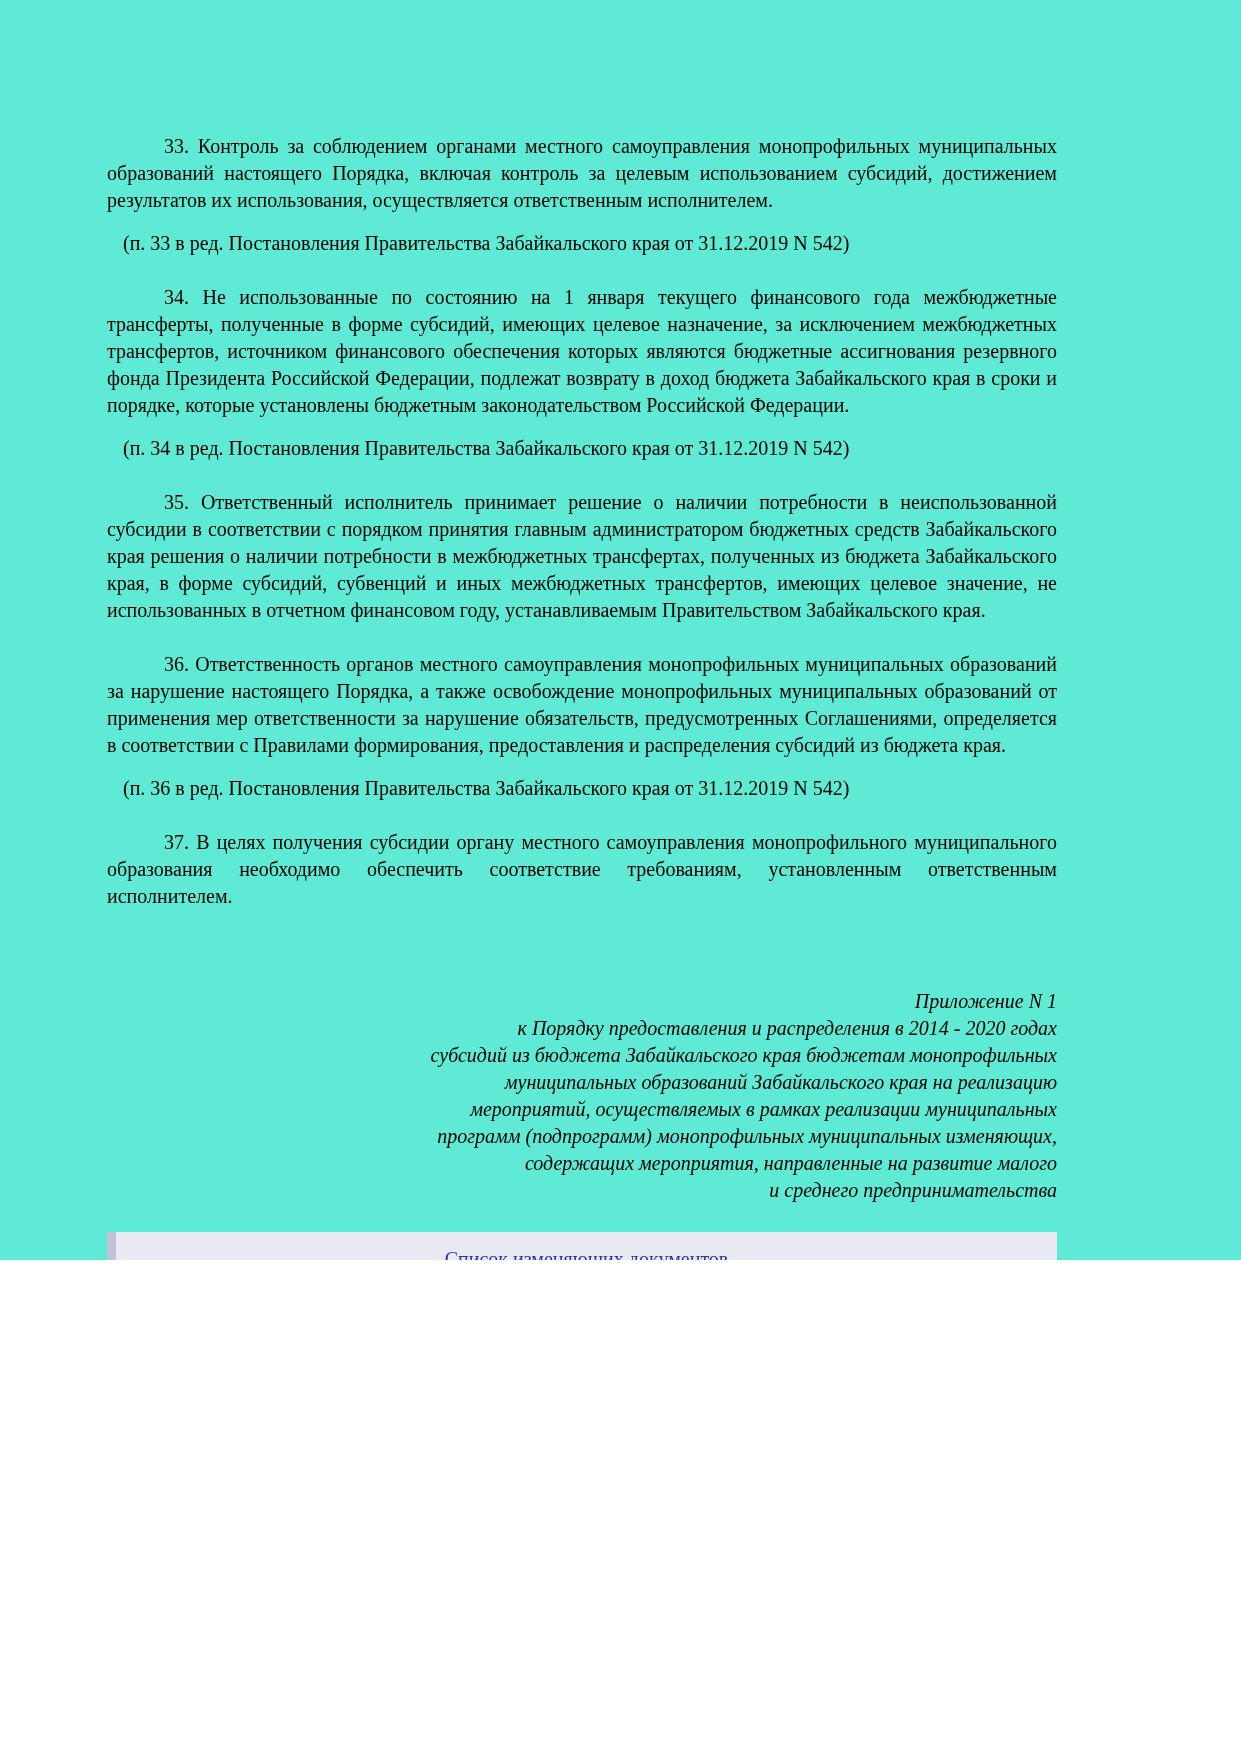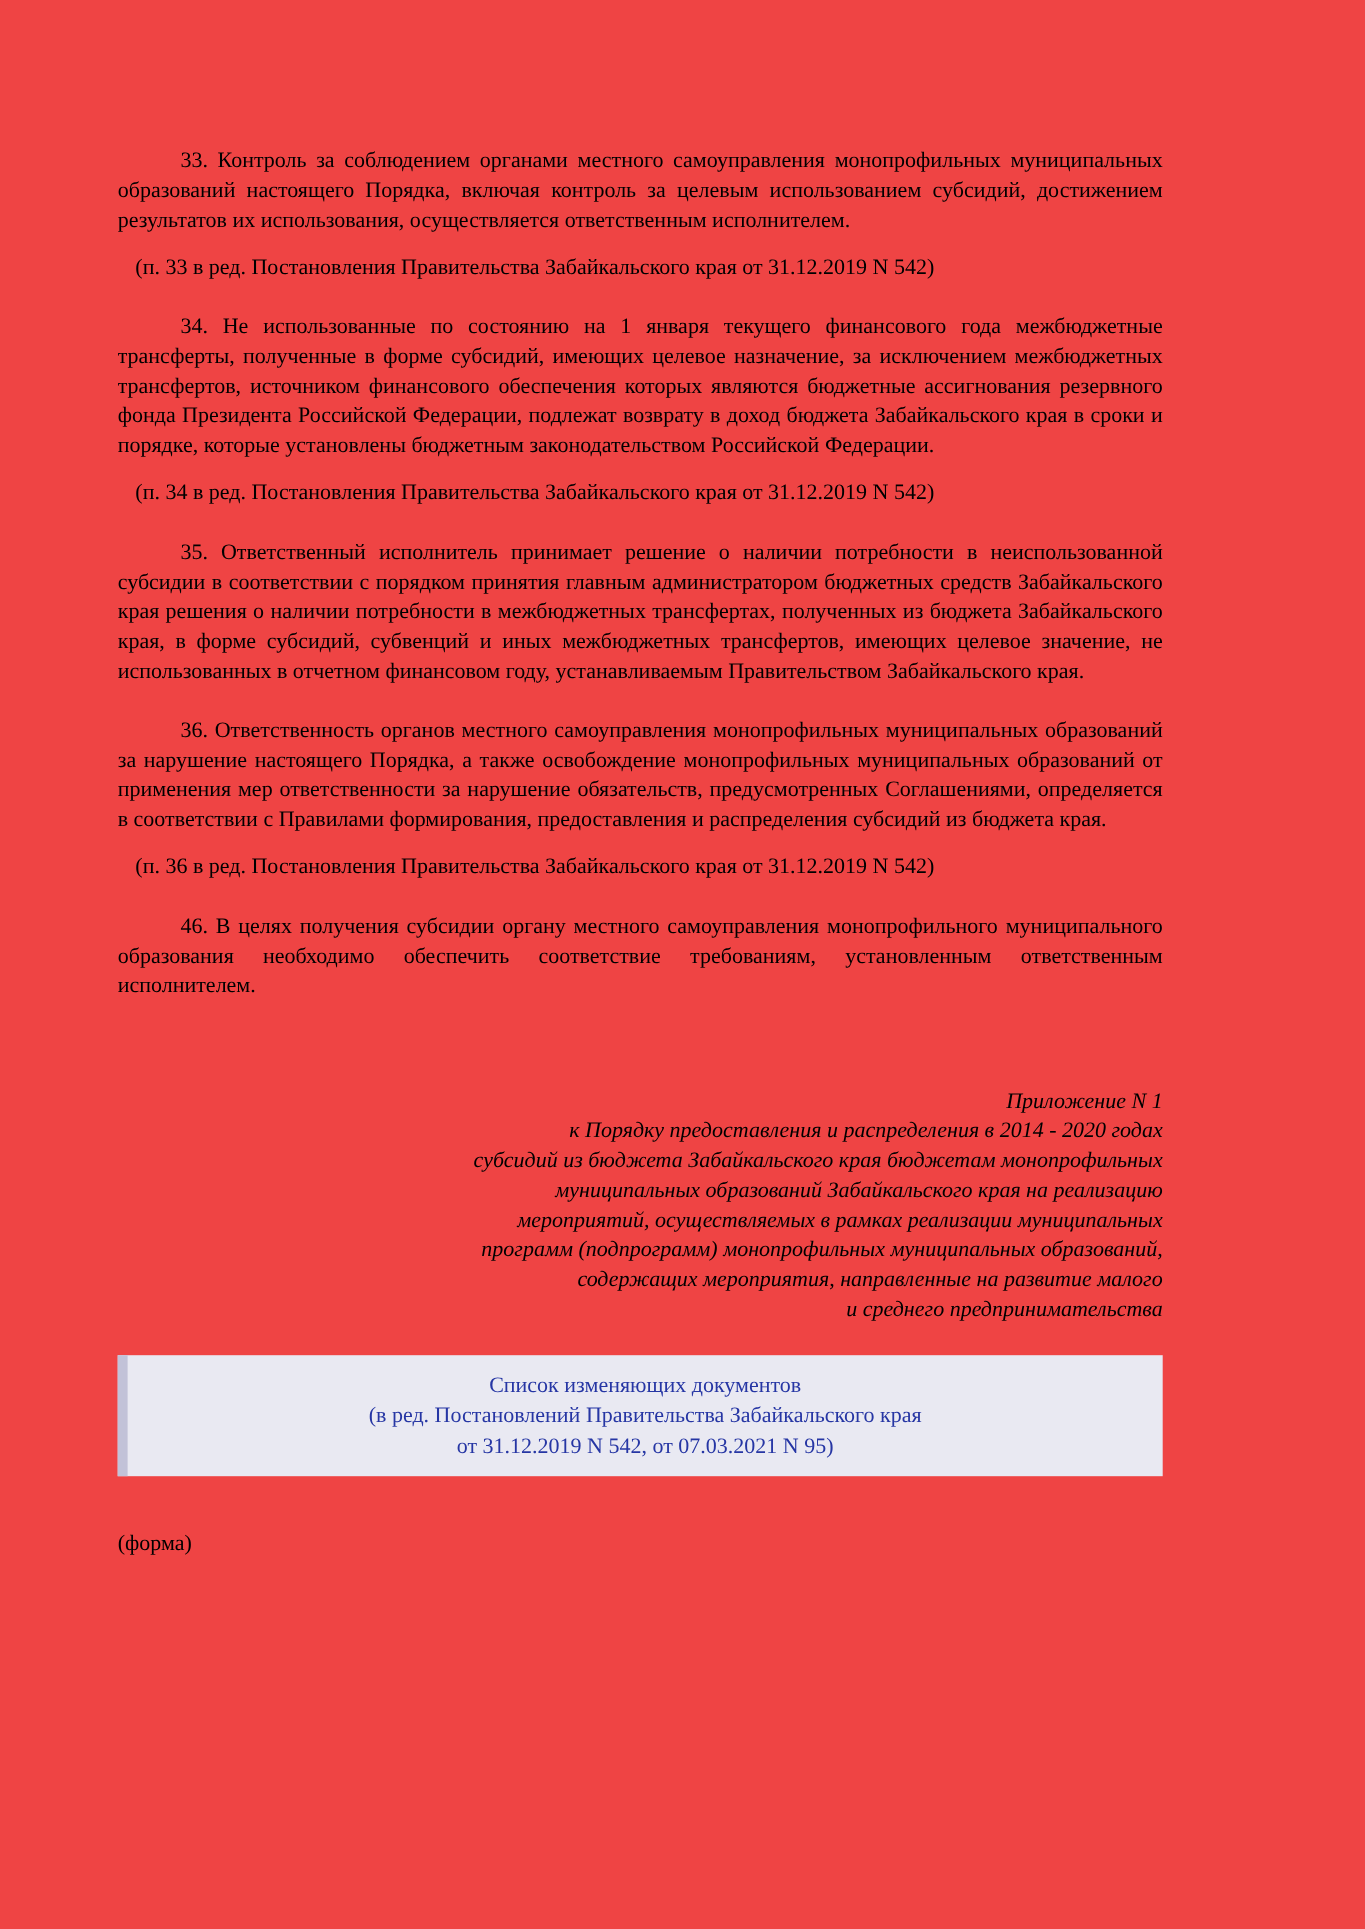--- a/index.html
+++ b/index.html
@@ -3,24 +3,24 @@
 <meta charset="utf-8">
 <style>
   html, body {
     margin: 0;
     padding: 0;
     background: #ffffff;
   }
   .page {
     position: relative;
     width: 1241px;
-    height: 1754px;
+    height: 1260px;
     box-sizing: border-box;
     padding: 133px 184px 0 107px;
-    background: #ef4444;
+    background: #5eead4;
     font-family: "Liberation Serif", serif;
     font-size: 20px;
     line-height: 27px;
     color: #000000;
     overflow: hidden;
   }
   .para {
     margin: 27px 0 0 0;
     text-indent: 57px;
     text-align: justify;
@@ -67,29 +67,29 @@
   <p class="note">(п. 33 в ред. Постановления Правительства Забайкальского края от 31.12.2019 N 542)</p>
 
   <p class="para">34. Не использованные по состоянию на 1 января текущего финансового года межбюджетные трансферты, полученные в форме субсидий, имеющих целевое назначение, за исключением межбюджетных трансфертов, источником финансового обеспечения которых являются бюджетные ассигнования резервного фонда Президента Российской Федерации, подлежат возврату в доход бюджета Забайкальского края в сроки и порядке, которые установлены бюджетным законодательством Российской Федерации.</p>
   <p class="note">(п. 34 в ред. Постановления Правительства Забайкальского края от 31.12.2019 N 542)</p>
 
   <p class="para">35. Ответственный исполнитель принимает решение о наличии потребности в неиспользованной субсидии в соответствии с порядком принятия главным администратором бюджетных средств Забайкальского края решения о наличии потребности в межбюджетных трансфертах, полученных из бюджета Забайкальского края, в форме субсидий, субвенций и иных межбюджетных трансфертов, имеющих целевое значение, не использованных в отчетном финансовом году, устанавливаемым Правительством Забайкальского края.</p>
 
   <p class="para">36. Ответственность органов местного самоуправления монопрофильных муниципальных образований за нарушение настоящего Порядка, а также освобождение монопрофильных муниципальных образований от применения мер ответственности за нарушение обязательств, предусмотренных Соглашениями, определяется в соответствии с Правилами формирования, предоставления и распределения субсидий из бюджета края.</p>
   <p class="note">(п. 36 в ред. Постановления Правительства Забайкальского края от 31.12.2019 N 542)</p>
 
-  <p class="para">46. В целях получения субсидии органу местного самоуправления монопрофильного муниципального образования необходимо обеспечить соответствие требованиям, установленным ответственным исполнителем.</p>
+  <p class="para">37. В целях получения субсидии органу местного самоуправления монопрофильного муниципального образования необходимо обеспечить соответствие требованиям, установленным ответственным исполнителем.</p>
 
   <div class="appendix">
     <div class="appendix-line">Приложение N 1</div>
     <div class="appendix-line">к Порядку предоставления и распределения в 2014 - 2020 годах</div>
     <div class="appendix-line">субсидий из бюджета Забайкальского края бюджетам монопрофильных</div>
     <div class="appendix-line">муниципальных образований Забайкальского края на реализацию</div>
     <div class="appendix-line">мероприятий, осуществляемых в рамках реализации муниципальных</div>
-    <div class="appendix-line">программ (подпрограмм) монопрофильных муниципальных образований,</div>
+    <div class="appendix-line">программ (подпрограмм) монопрофильных муниципальных изменяющих,</div>
     <div class="appendix-line">содержащих мероприятия, направленные на развитие малого</div>
     <div class="appendix-line">и среднего предпринимательства</div>
   </div>
 
   <div class="amend-box" style="background: rgb(233, 233, 242); border-left-color: rgb(194, 194, 216); color: rgb(38, 54, 164);">
     <div>Список изменяющих документов</div>
     <div>(в ред. Постановлений Правительства Забайкальского края</div>
     <div>от 31.12.2019 N 542, от 07.03.2021 N 95)</div>
   </div>
 

